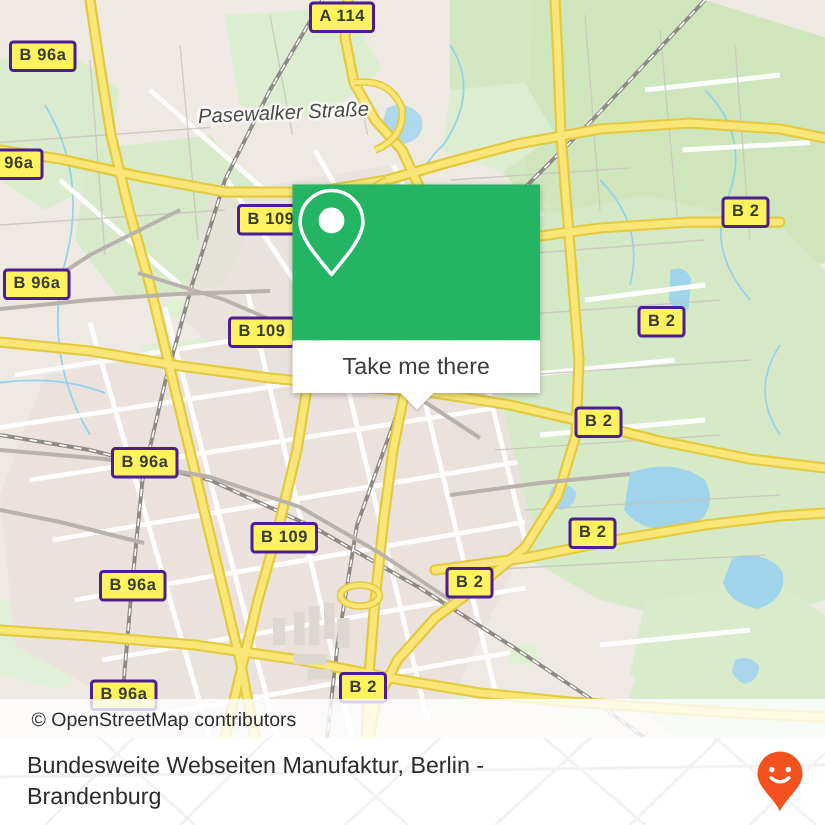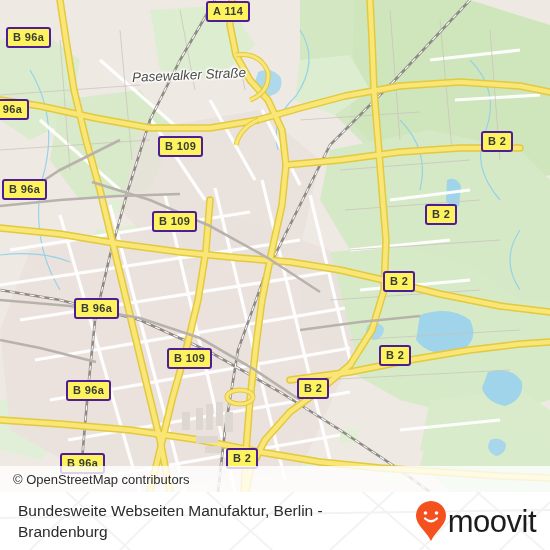--- a/index.html
+++ b/index.html
@@ -79,21 +79,21 @@
     filter:drop-shadow(0 1px 1px rgba(0,0,0,.18));
   }
 
   
   .attribution{
     position:absolute;left:0;bottom:0;width:550px;height:26px;
     background:rgba(255,255,255,.80);
     display:flex;align-items:center;
     color:#2d2d2d;
     font-size:13px;
-    padding-left:13px;
+    padding-left:21px;
     box-sizing:border-box;
   }
 
   
   .footer{
     position:absolute;left:0;top:492px;width:550px;height:58px;
     background:#ffffff;
     overflow:hidden;
   }
   .footer-lines{position:absolute;left:0;top:0;opacity:.55;}
@@ -351,20 +351,32 @@
     <div class="shield" style="left:66px;top:380px;">
         <span>B 96a</span>
       </div>
     <div class="shield" style="left:60px;top:453px;">
         <span>B 96a</span>
       </div>
     <div class="shield" style="left:226px;top:448px;">
         <span>B 2</span>
       </div>
 
+    <div class="popup">
+      <div class="popup-top">
+        <svg width="52" height="64" viewBox="0 0 52 64">
+          <path d="M26 4 C14.4 4 5 13.4 5 25 C5 36 18 50 26 60 C34 50 47 36 47 25 C47 13.4 37.6 4 26 4 Z" fill="none" stroke="#ffffff" stroke-width="2.4" stroke-linejoin="round"></path>
+          <circle cx="26" cy="24" r="8.6" fill="#ffffff"></circle>
+        </svg>
+      </div>
+      <div class="popup-bottom">
+        <span>Take me there</span>
+      </div>
+      <div class="popup-tail"></div>
+    </div>
 
     <div class="attribution">
       <span>© OpenStreetMap contributors</span>
     </div>
   </div>
 
   <div class="footer">
     <svg class="footer-lines" width="550" height="58" viewBox="0 0 550 58">
       <g stroke="#e9e9e9" stroke-width="2" fill="none">
         <path d="M30 58 L95 -6"></path>
@@ -382,18 +394,17 @@
     </svg>
     <div class="footer-inner">
       <div class="footer-title">Bundesweite Webseiten Manufaktur, Berlin - Brandenburg</div>
       <div class="brand">
         <svg width="32" height="42" viewBox="0 0 32 42">
           <path d="M16 1 C7.7 1 1 7.7 1 16 C1 25 12 32 16 41 C20 32 31 25 31 16 C31 7.7 24.3 1 16 1 Z" fill="#f4511e"></path>
           <circle cx="10.5" cy="13" r="1.8" fill="#ffffff"></circle>
           <circle cx="21.5" cy="13" r="1.8" fill="#ffffff"></circle>
           <path d="M10 18.5 Q16 24 22 18.5" stroke="#ffffff" stroke-width="2.2" fill="none" stroke-linecap="round"></path>
         </svg>
-        <span class="brand-word">moovit</span>
       </div>
     </div>
   </div>
 
 </div>
 
 </body></html>

